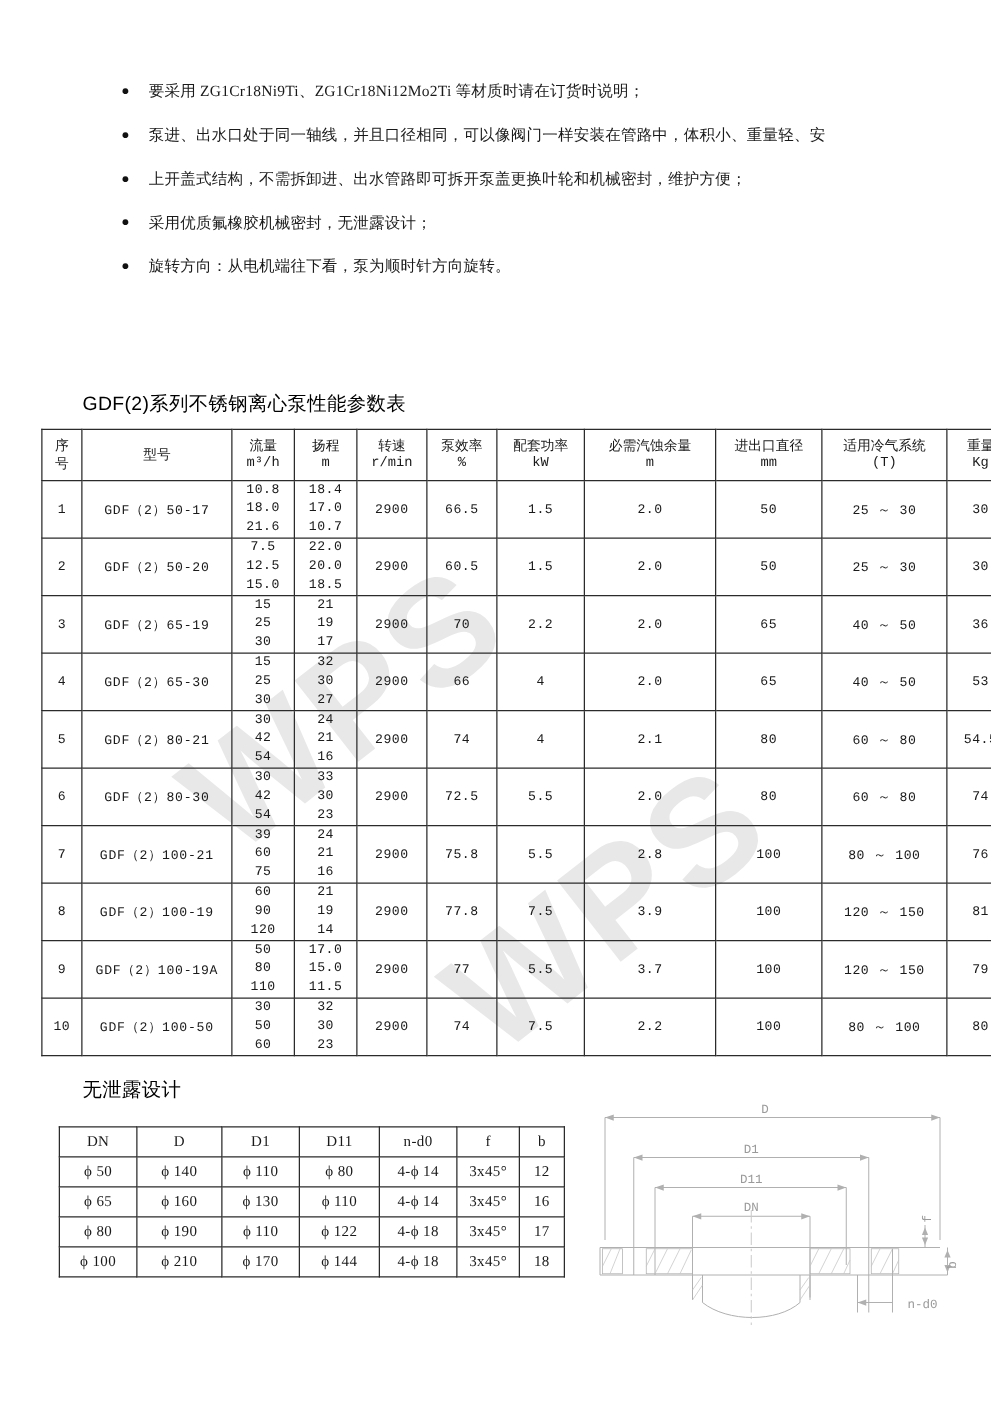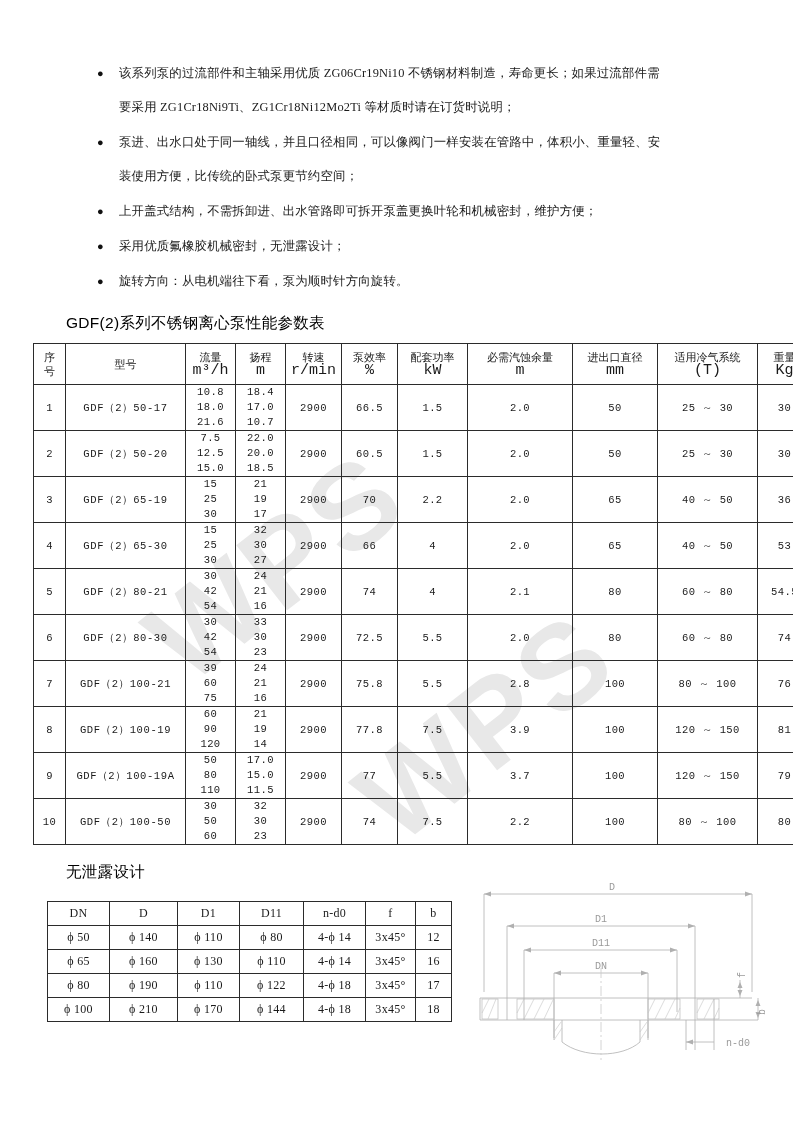--- a/index.html
+++ b/index.html
@@ -106,21 +106,21 @@
     font-weight: normal;
   }
   #spec-table thead th {
     height: 40px;
     line-height: 14px;
     font-size: 11px;
     font-family: "Liberation Sans", "DejaVu Sans", sans-serif;
   }
   #spec-table thead th .u {
     display: block;
-    font-size: 15px;
+    font-size: 11px;
     font-family: "Liberation Mono", "DejaVu Sans Mono", monospace;
   }
   #spec-table thead th .cn {
     display: block;
   }
   #spec-table tbody td {
     height: 45px;
     font-family: "Liberation Mono", "DejaVu Sans Mono", monospace;
     font-size: 10.5px;
     letter-spacing: 0.4px;
@@ -193,30 +193,28 @@
   <div class="wm-text wm-b">WPS</div>
 </div>
 
 <div id="page">
 
   <div class="bullets">
 
     <div class="bullet-row">
       <div class="bullet-dot">●</div>
       <div class="bullet-body">
-        <span class="cont">该系列泵的过流部件和主轴采用优质 ZG06Cr19Ni10 不锈钢材料制造，寿命更长；如果过流部件需</span>
         <span class="cont">要采用 ZG1Cr18Ni9Ti、ZG1Cr18Ni12Mo2Ti 等材质时请在订货时说明；</span>
       </div>
     </div>
 
     <div class="bullet-row">
       <div class="bullet-dot">●</div>
       <div class="bullet-body">
         <span class="cont">泵进、出水口处于同一轴线，并且口径相同，可以像阀门一样安装在管路中，体积小、重量轻、安</span>
-        <span class="cont">装使用方便，比传统的卧式泵更节约空间；</span>
       </div>
     </div>
 
     <div class="bullet-row">
       <div class="bullet-dot">●</div>
       <div class="bullet-body">
         <span class="cont">上开盖式结构，不需拆卸进、出水管路即可拆开泵盖更换叶轮和机械密封，维护方便；</span>
       </div>
     </div>
 

